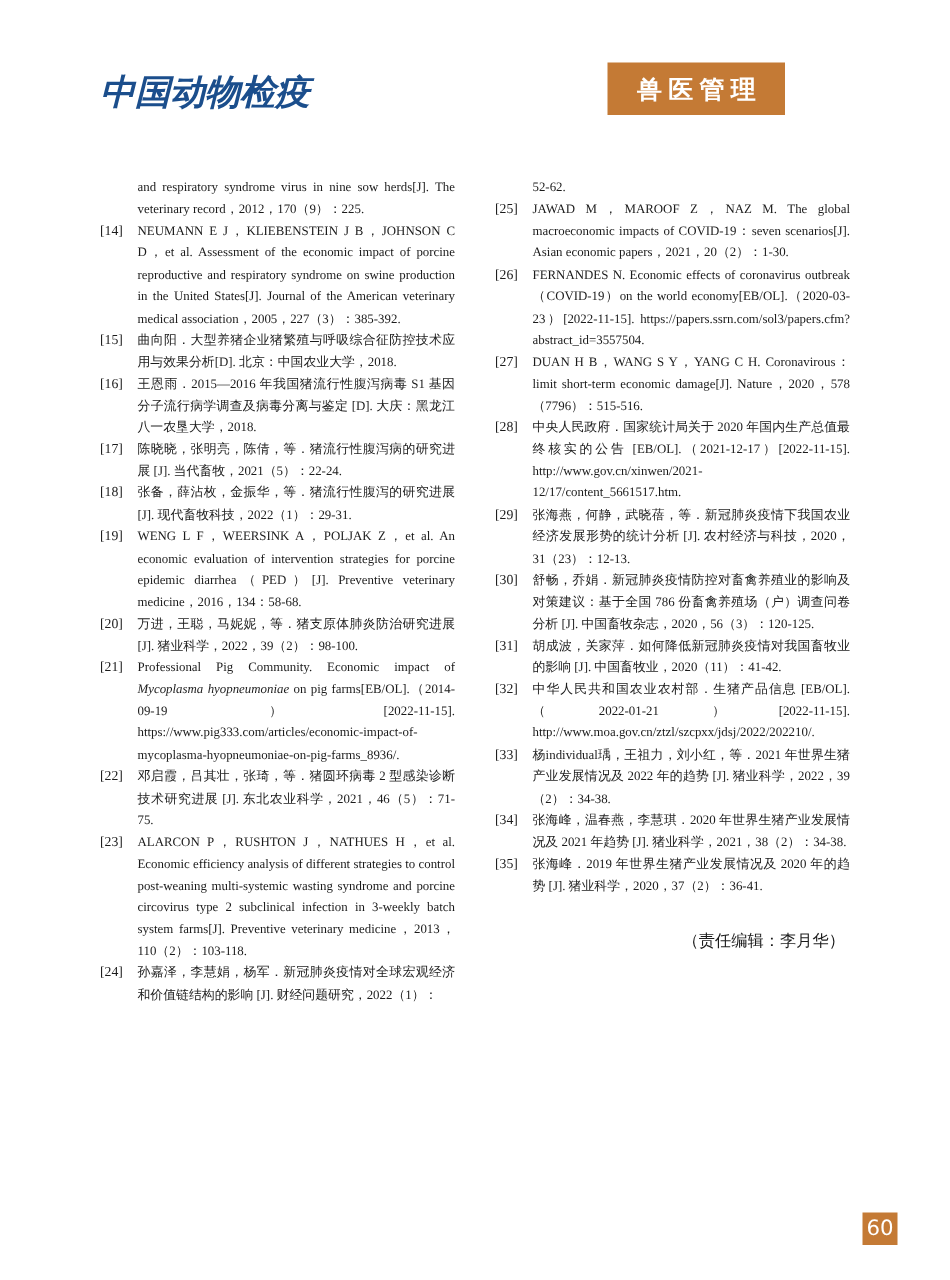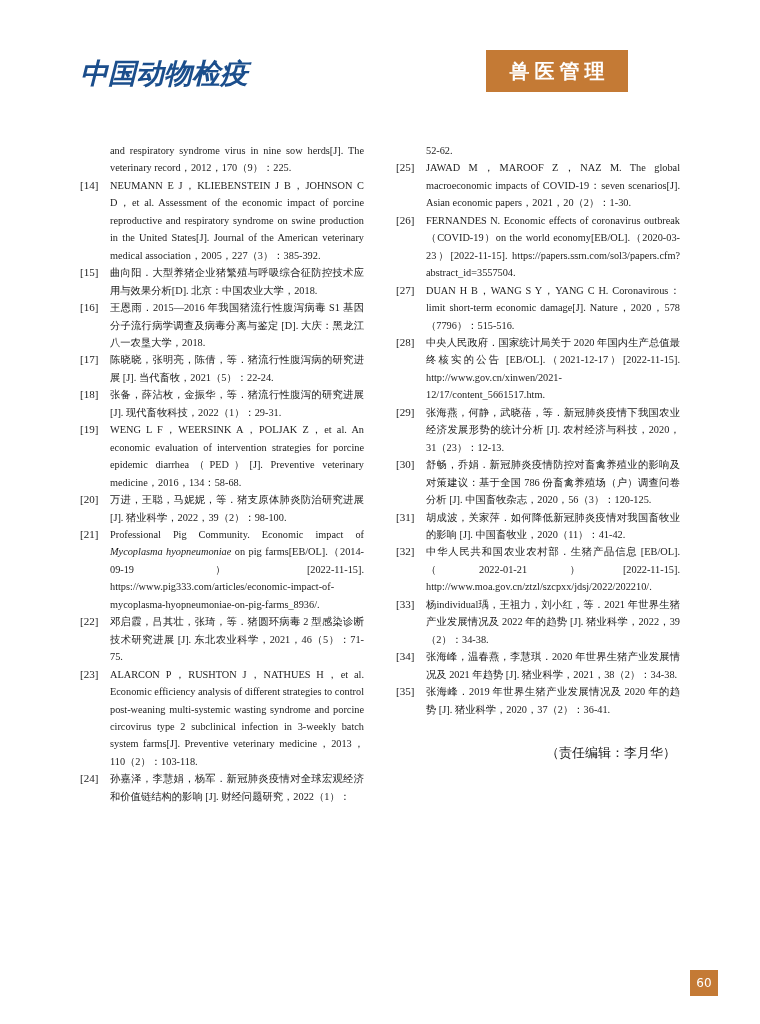--- a/index.html
+++ b/index.html
@@ -109,21 +109,21 @@
   .folio {
     position: absolute;
     right: 42px;
     bottom: 28px;
     width: 28px;
     height: 26px;
     line-height: 26px;
     text-align: center;
     color: #ffffff;
     font-family: "DejaVu Sans", "Liberation Sans", sans-serif;
-    font-size: 12px;
+    font-size: 17px;
   }
 </style>
 </head>
 <body>
 
 <div class="page" style="background: rgb(255, 255, 255);">
 
   <div class="header">
 
     <div class="masthead">

